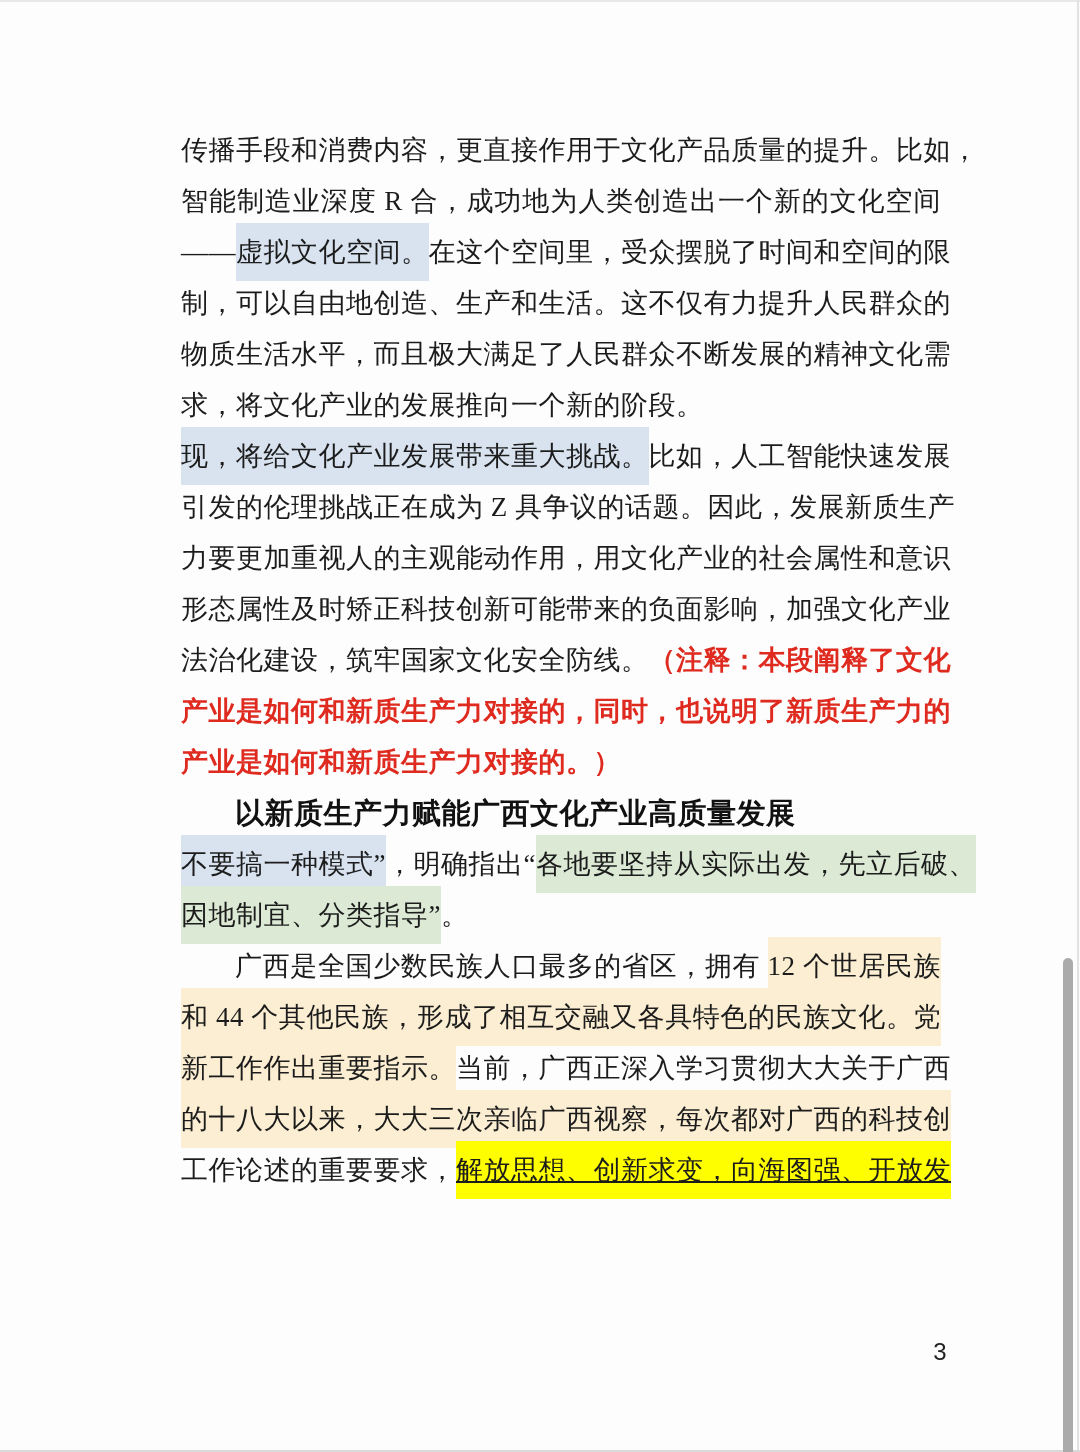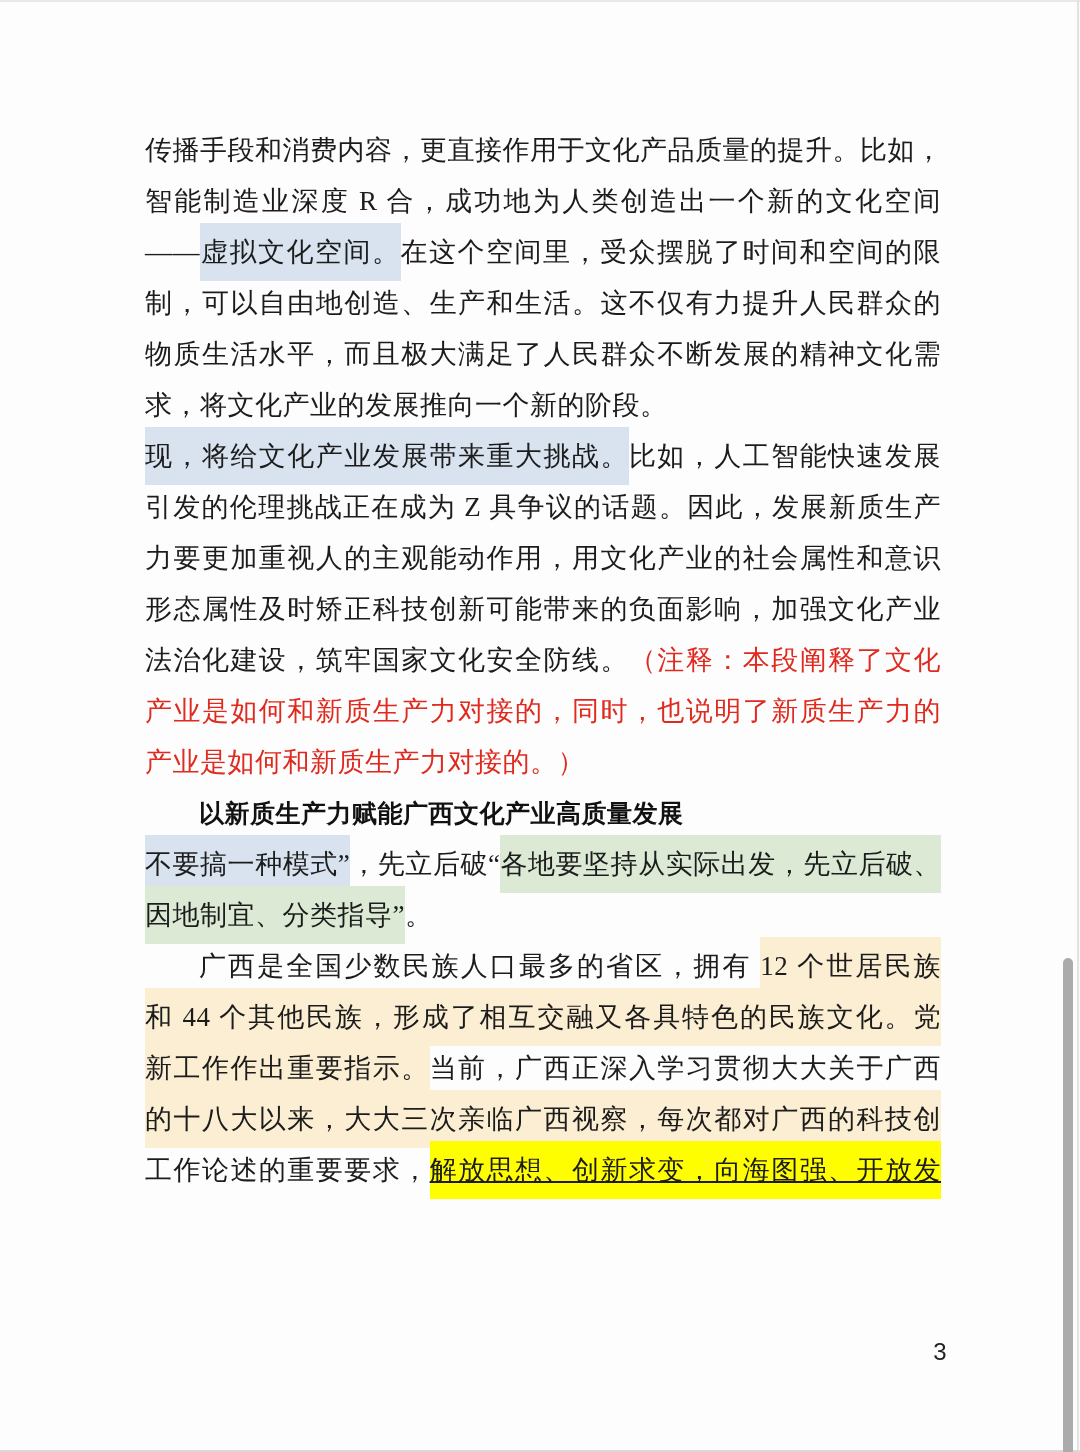--- a/index.html
+++ b/index.html
@@ -49,42 +49,43 @@
     top: 125px;
     width: 796px;
   }
   .line {
     height: 51px;
     line-height: 51px;
     font-size: 27px;
     letter-spacing: 0.5px;
     white-space: nowrap;
     text-align: left;
+    margin-left: 36px;
   }
   .line.just {
     text-align: justify;
     text-align-last: justify;
   }
   .line.indent {
     text-indent: 2em;
   }
   .run { color: #1c1c1c; }
   .hl { padding: 14px 0; }
   .hl-blue   { background: var(--highlight-blue); }
   .hl-green  { background: var(--highlight-green); }
   .hl-cream  { background: var(--highlight-cream); }
   .hl-yellow { background: var(--highlight-yellow); text-decoration: underline; }
   .red {
     color: var(--annotation-red);
-    font-weight: normal;
+    font-weight: bold;
   }
   .heading {
     font-family: "Liberation Sans", "DejaVu Sans", sans-serif;
     font-weight: bold;
-    font-size: 25px;
+    font-size: 29px;
     color: #111111;
   }
   .page-number {
     position: absolute;
     left: 922px;
     top: 1332px;
     width: 36px;
     text-align: center;
     font-family: "Liberation Sans", "DejaVu Sans", sans-serif;
     font-size: 24px;
@@ -108,21 +109,21 @@
       <div class="line just"><span class="run">物质生活水平，而且极大满足了人民群众不断发展的精神文化需</span></div>
       <div class="line"><span class="run">求，将文化产业的发展推向一个新的阶段。</span></div>
       <div class="line just"><span class="run hl hl-blue">现，将给文化产业发展带来重大挑战。</span><span class="run">比如，人工智能快速发展</span></div>
       <div class="line just"><span class="run">引发的伦理挑战正在成为 Z 具争议的话题。因此，发展新质生产</span></div>
       <div class="line just"><span class="run">力要更加重视人的主观能动作用，用文化产业的社会属性和意识</span></div>
       <div class="line just"><span class="run">形态属性及时矫正科技创新可能带来的负面影响，加强文化产业</span></div>
       <div class="line just"><span class="run">法治化建设，筑牢国家文化安全防线。</span><span class="run red">（注释：本段阐释了文化</span></div>
       <div class="line just"><span class="run red">产业是如何和新质生产力对接的，同时，也说明了新质生产力的</span></div>
       <div class="line"><span class="run red">产业是如何和新质生产力对接的。）</span></div>
       <div class="line indent"><span class="run heading">以新质生产力赋能广西文化产业高质量发展</span></div>
-      <div class="line just"><span class="run hl hl-blue">不要搞一种模式”</span><span class="run">，先立后破“</span><span class="run hl hl-green">各地要坚持从实际出发，先立后破、</span></div>
+      <div class="line just"><span class="run hl hl-blue">不要搞一种模式”</span><span class="run">，明确指出“</span><span class="run hl hl-green">各地要坚持从实际出发，先立后破、</span></div>
       <div class="line"><span class="run hl hl-green">因地制宜、分类指导”</span><span class="run">。</span></div>
       <div class="line indent just"><span class="run">广西是全国少数民族人口最多的省区，拥有 </span><span class="run hl hl-cream">12 个世居民族</span></div>
       <div class="line just"><span class="run hl hl-cream">和 44 个其他民族，形成了相互交融又各具特色的民族文化。党</span></div>
       <div class="line just"><span class="run hl hl-cream">新工作作出重要指示。</span><span class="run">当前，广西正深入学习贯彻大大关于广西</span></div>
       <div class="line just"><span class="run hl hl-cream">的十八大以来，大大三次亲临广西视察，每次都对广西的科技创</span></div>
       <div class="line just"><span class="run">工作论述的重要要求，</span><span class="run hl hl-yellow">解放思想、创新求变，向海图强、开放发</span></div>
     </div>
 
   <div class="page-number">3</div>
 

